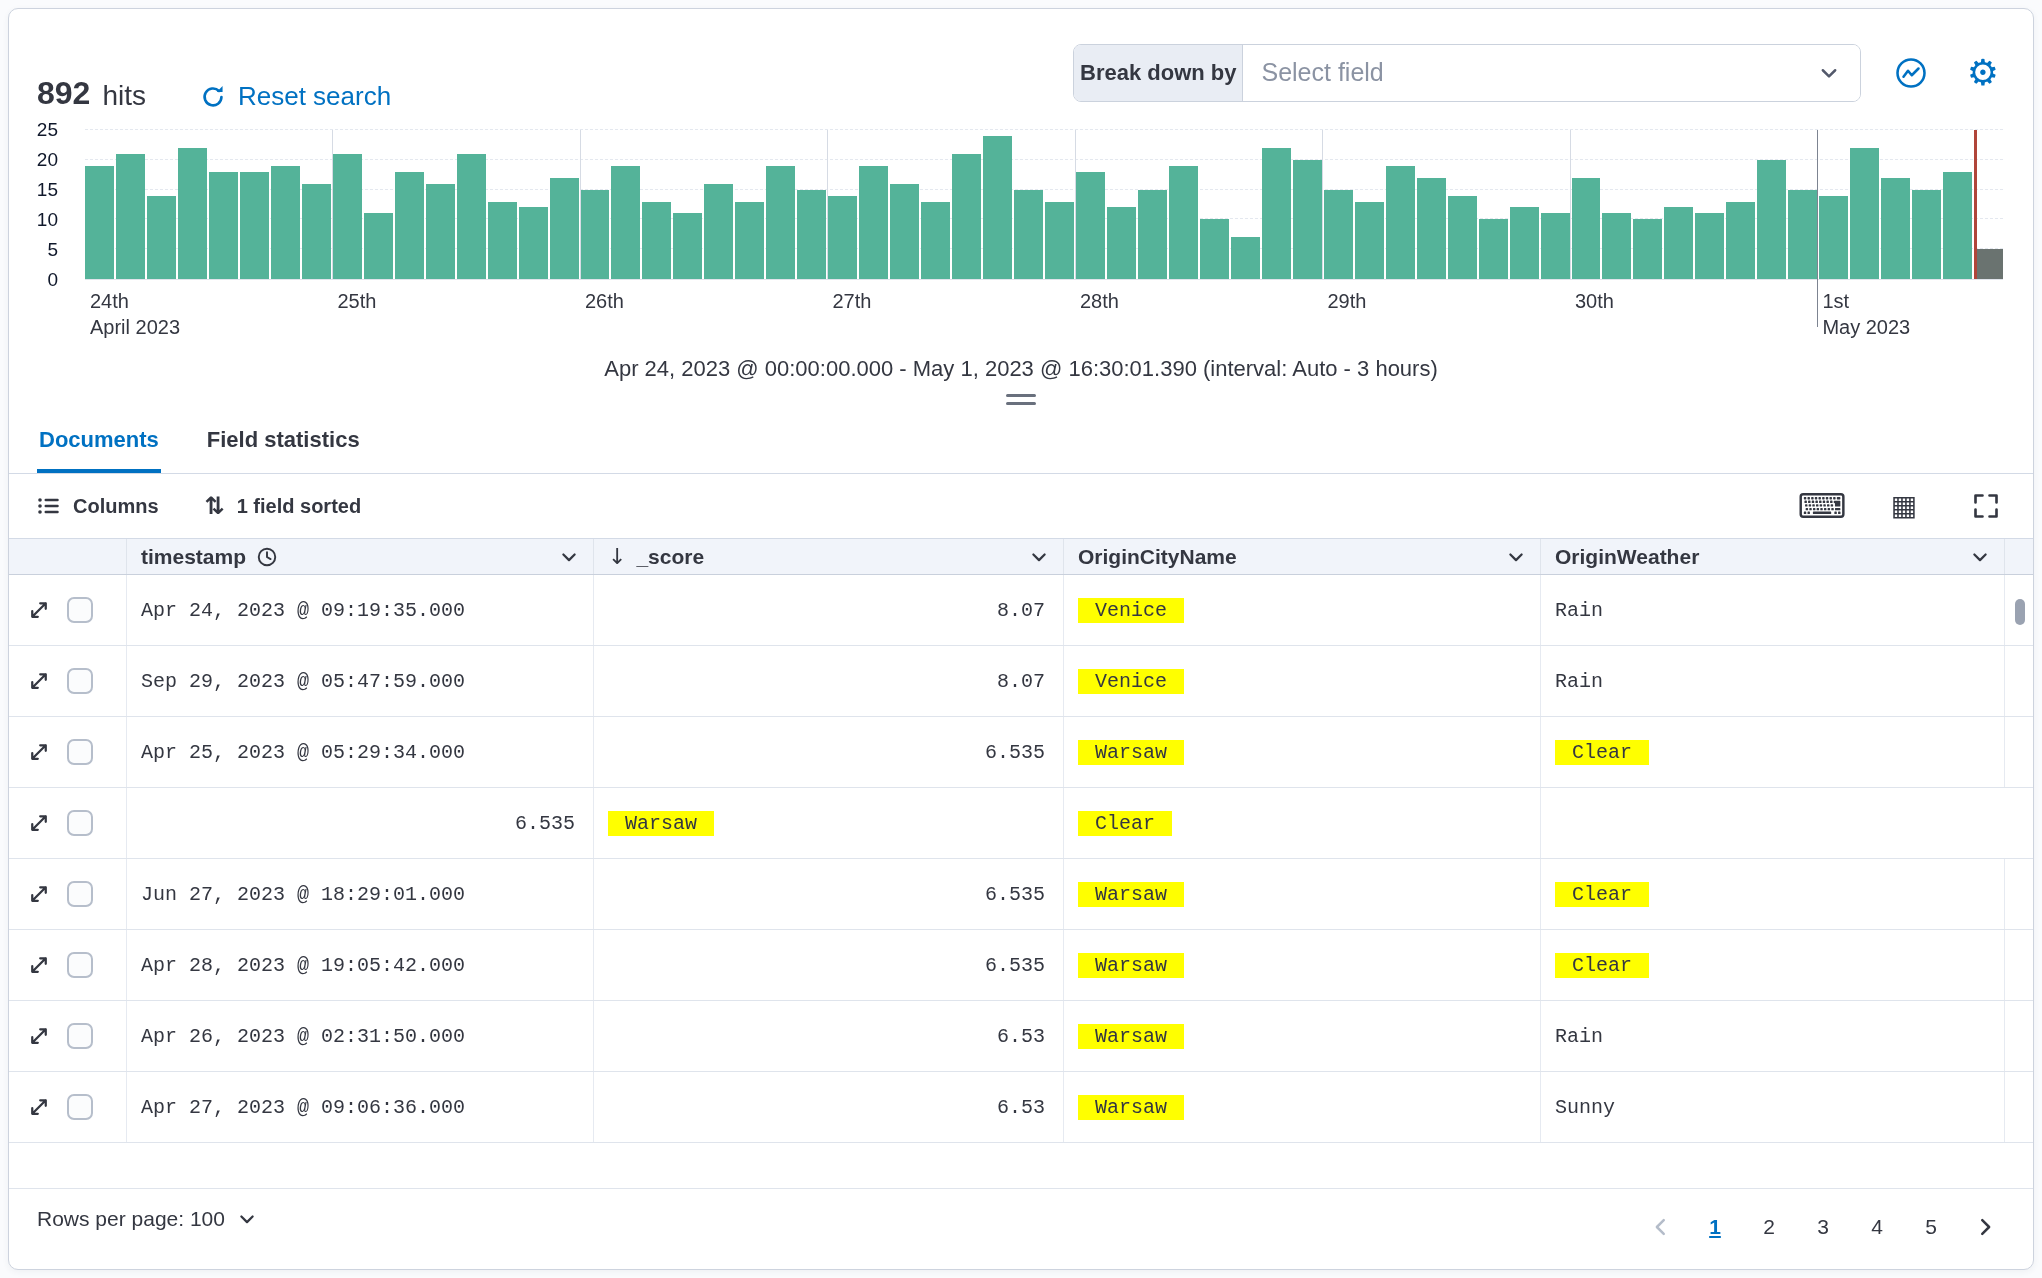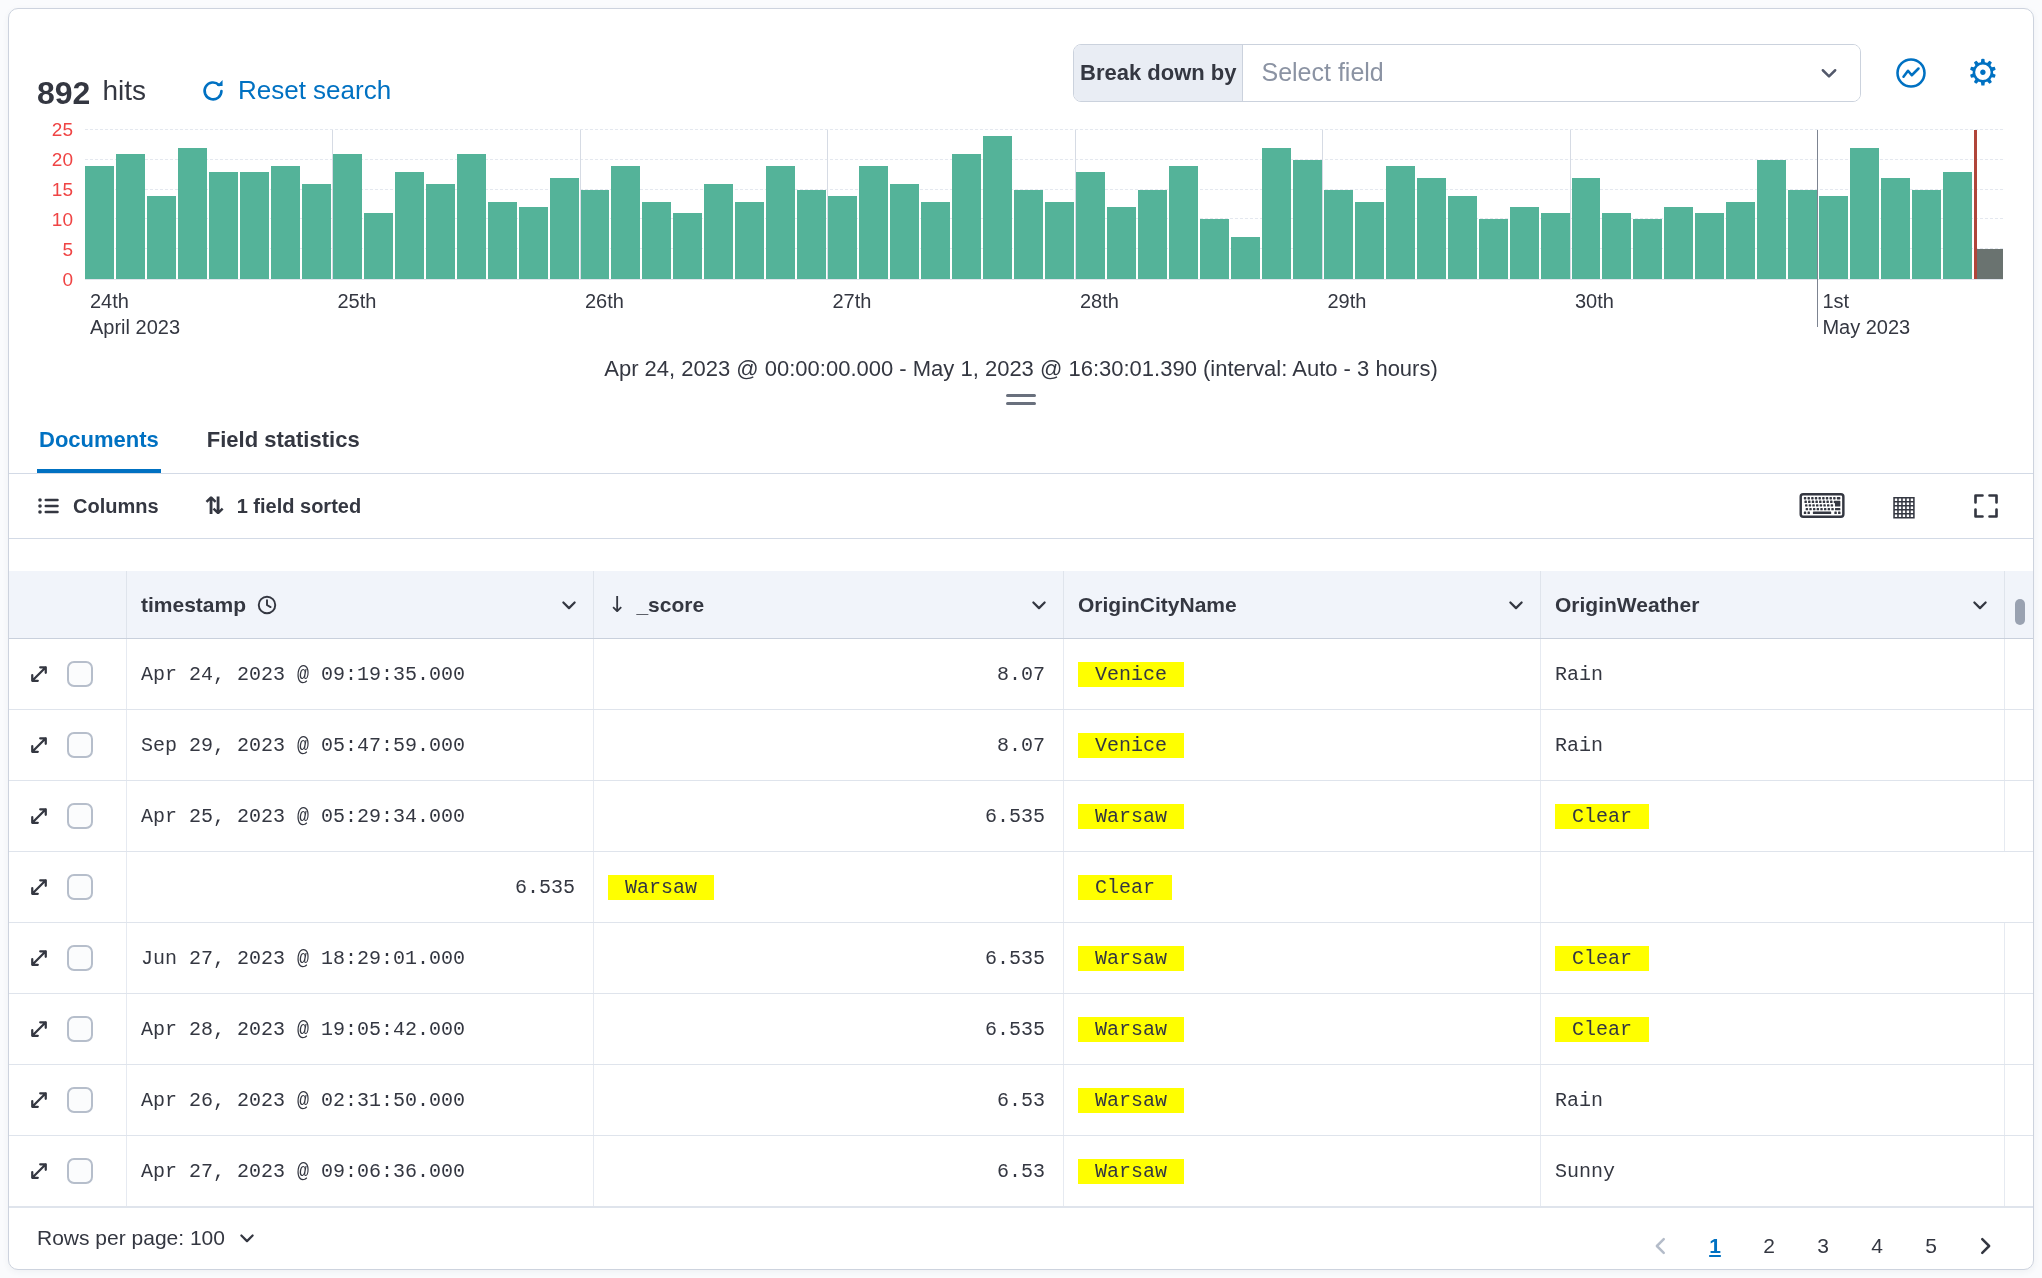--- a/index.html
+++ b/index.html
@@ -5,37 +5,37 @@
   * { box-sizing: border-box; margin: 0; padding: 0; }
   html,body { width:2042px; height:1278px; background:#fafbfd; font-family:"Liberation Sans", sans-serif; color:#343741; overflow:hidden; }
   .panel {
     width:2026px; height:1262px; margin:8px; background:#fff;
     border:1px solid #cdd3de; border-radius:10px;
     box-shadow:0 2px 6px rgba(50,60,80,.06);
     display:flex; flex-direction:column; overflow:hidden;
   }
   
   .top-header { display:flex; align-items:center; justify-content:space-between; padding:24px 28px 12px 28px; }
-  .hits-group { display:flex; align-items:flex-start; gap:12px;margin-top:42px; }
+  .hits-group { display:flex; align-items:flex-end; gap:12px;margin-top:42px; }
   .hits-count { font-size:32px; font-weight:700; }
   .hits-label { font-size:28px; }
   .reset-link { display:flex; align-items:center; gap:12px; margin-left:42px; background:none; border:none; cursor:pointer; color:var(--accent,#0071C2); font-size:26px; font-family:inherit; }
   .header-right { display:flex; align-items:center; gap:28px; }
   .breakdown { display:flex; align-items:stretch; height:58px; border:1px solid #cbd2dd; border-radius:8px; overflow:hidden; width:788px; background:#fff; }
   .breakdown-prepend { display:flex; align-items:center; padding:0 6px; background:#e9edf4; border-right:1px solid #cbd2dd; font-size:22px; font-weight:700; white-space:nowrap; }
   .breakdown-select { flex:1; display:flex; align-items:center; justify-content:space-between; padding:0 20px 0 18px; cursor:pointer; background:#fff; }
   .breakdown-placeholder { font-size:25px; color:#8b93a3; }
   .icon-btn { background:none; border:none; cursor:pointer; display:flex; align-items:center; justify-content:center; width:44px; height:44px; }
   .glyph-icon { font-family:"DejaVu Sans", sans-serif; }
   .gear-glyph { font-size:36px; color:var(--accent,#0071C2); line-height:1; }
   
   .chart-block { padding:6px 30px 0 22px; }
   .chart-main { display:flex; }
   .y-axis { position:relative; width:54px; height:150px; }
-  .y-tick-label { position:absolute; right:12px; transform:translateY(50%); font-size:19px; color:#ef4444; }
+  .y-tick-label { position:absolute; right:27px; transform:translateY(50%); font-size:19px; color:#0f172a; }
   .plot-wrap { flex:1; }
   .plot { position:relative; height:150px; border-bottom:1px solid #e0e4eb; }
   .gridlines { position:absolute; inset:0; }
   .h-gridline { position:absolute; left:0; right:0; border-top:1px dashed #e4e8ef; }
   .v-gridline { position:absolute; top:0; bottom:0; width:1px; background:#d6dbe4; }
   .v-gridline.v-emph { background:#7d8491; bottom:-48px; }
   .time-marker { position:absolute; top:0; bottom:0; width:3px; background:var(--marker-red,#B0453A); z-index:3; }
   .bars { position:absolute; inset:0; display:flex; align-items:flex-end; gap:2px; z-index:1; }
   .bar { flex:1; background:var(--bar-green,#54B399); min-width:0; }
   .bar.bar-partial { background:#6a7370; }
@@ -53,21 +53,21 @@
   .gt-left { display:flex; align-items:center; gap:46px; }
   .gt-btn { display:flex; align-items:center; gap:12px; background:none; border:none; cursor:pointer; font-family:inherit; font-size:20px; font-weight:600; color:#343741; }
   .sort-glyph { font-size:24px; line-height:1; }
   .gt-right { display:flex; align-items:center; gap:44px; }
   .gt-icon-btn { background:none; border:none; cursor:pointer; color:#343741; display:flex; align-items:center; justify-content:center; width:38px; height:34px; }
   .kb-glyph { font-size:34px; line-height:1; }
   .grid-glyph { font-size:28px; line-height:1; }
   
   .datagrid { position:relative; flex:1; display:flex; flex-direction:column; border-top:1px solid #d3dae6; }
   .thead, .tr { display:grid; grid-template-columns:118px 467px 470px 477px 1fr 28px; }
-  .thead { background:#f1f4fa; border-bottom:1px solid #c9d0dc; height:68px;margin-top:32px; }
+  .thead { background:#f1f4fa; border-bottom:1px solid #c9d0dc; height:36px; }
   .th { display:flex; align-items:center; gap:10px; padding:0 14px; font-size:21px; font-weight:700; border-right:1px solid #dfe4ec; cursor:pointer; }
   .th:last-child, .td:last-child { border-right:none; }
   .th-spring { flex:1; }
   .chev { display:flex; align-items:center; color:#343741; }
   .sort-desc { font-size:22px; font-weight:400; }
   .clock { display:flex; align-items:center; color:#343741; }
   .tbody { flex:1; overflow:hidden; }
   .tr { height:71px; border-bottom:1px solid #dfe4ec; background:#fff; }
   .td { display:flex; align-items:center; padding:0 14px; font-family:"Liberation Mono","DejaVu Sans Mono",monospace; font-size:20px; border-right:1px solid #e6eaf1; overflow:hidden; white-space:nowrap; }
   .cell-control { gap:14px; padding-left:16px; border-right:1px solid #e6eaf1; font-family:"Liberation Sans",sans-serif; }

